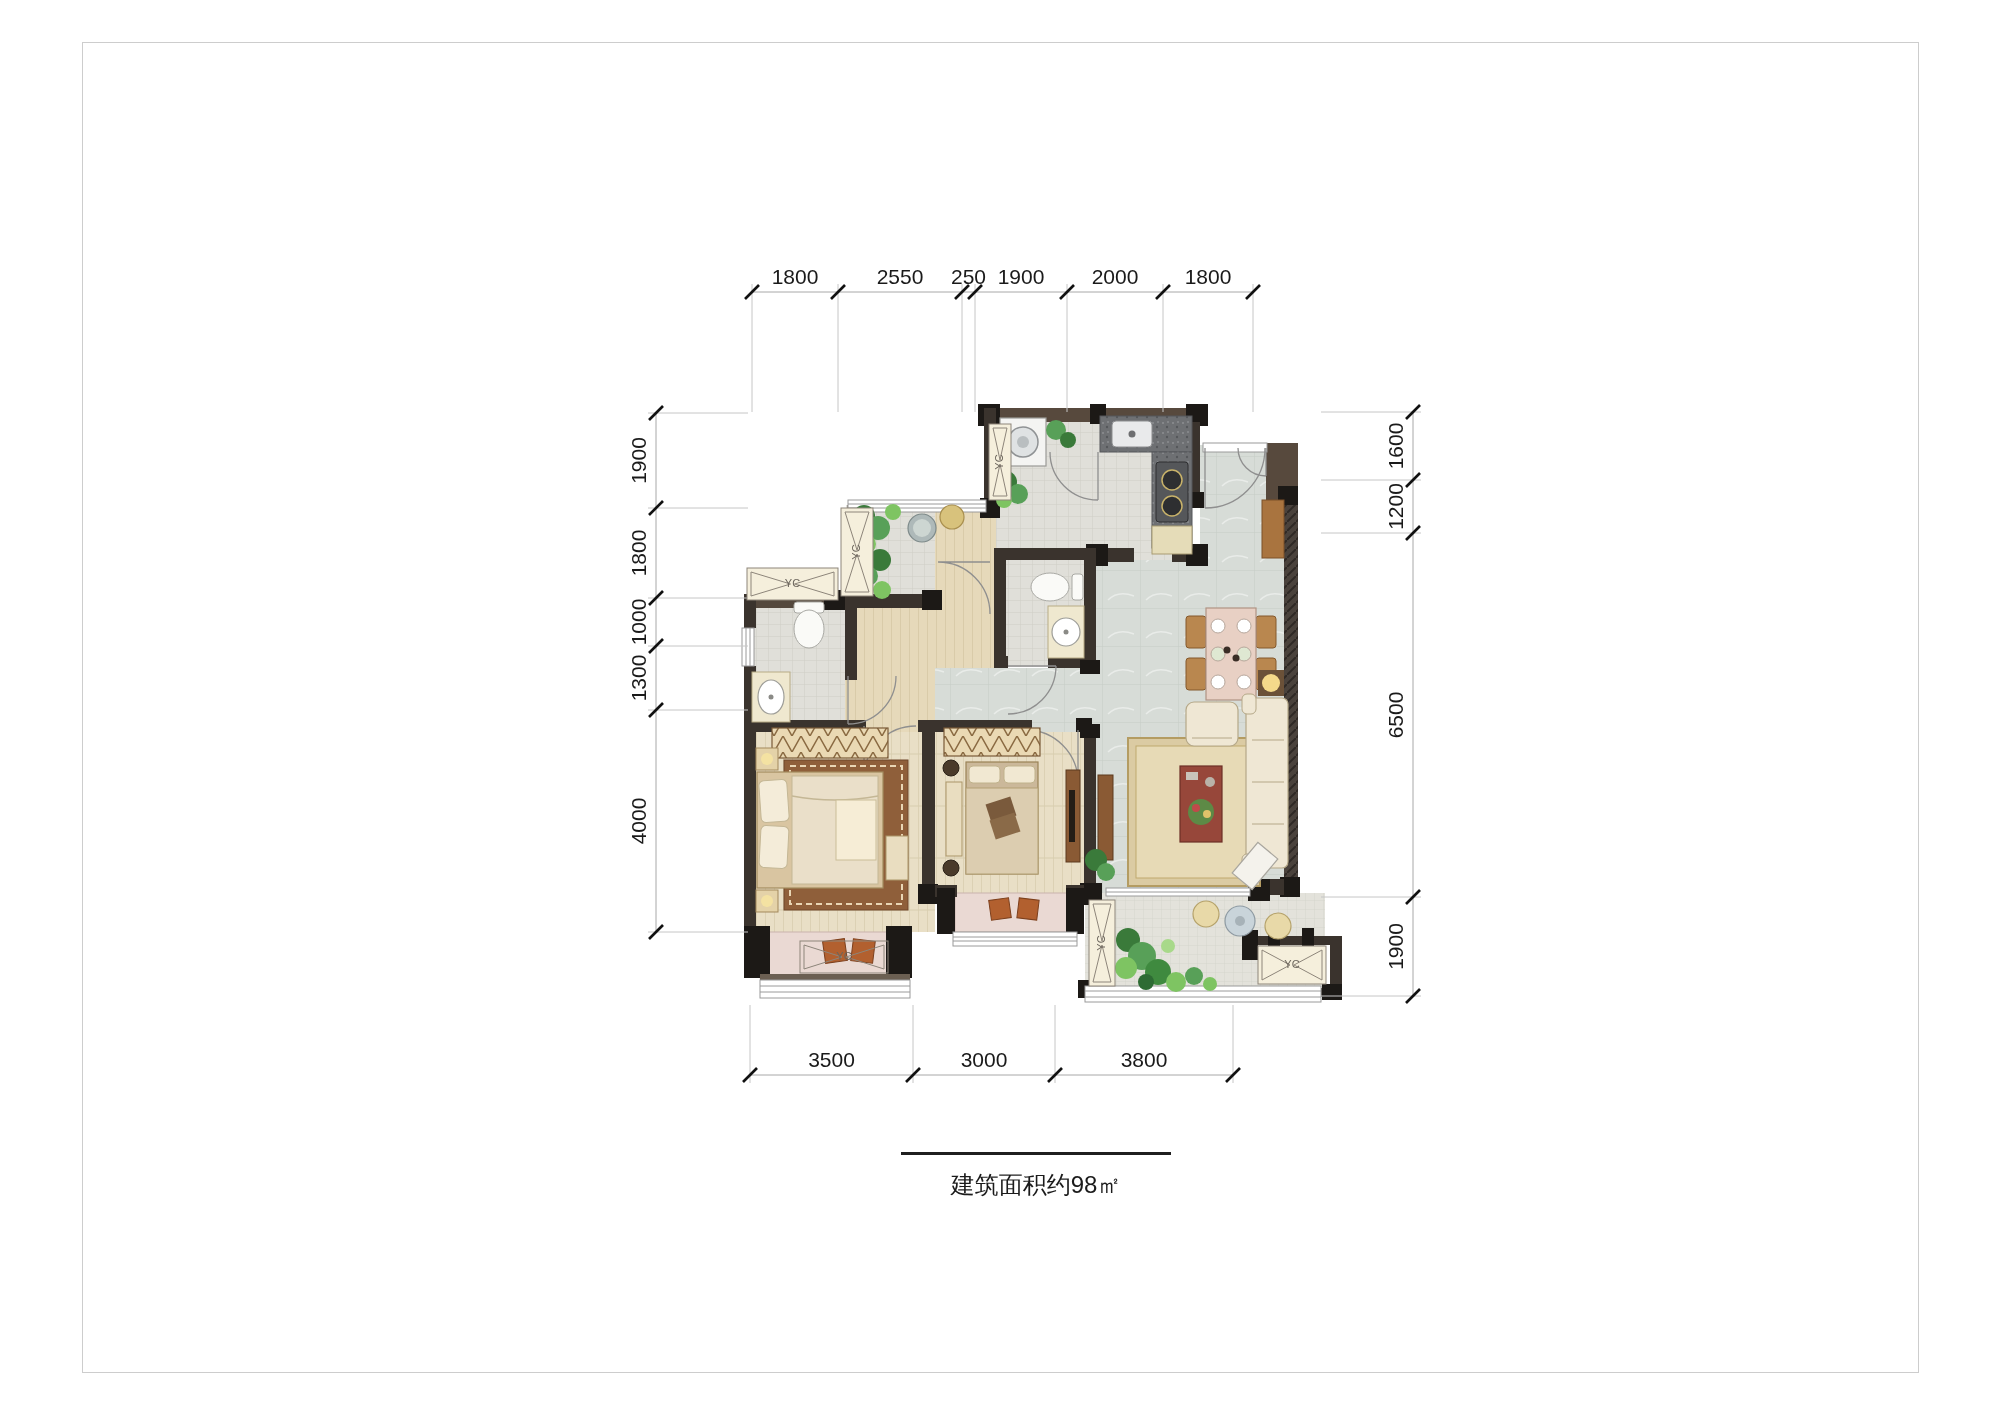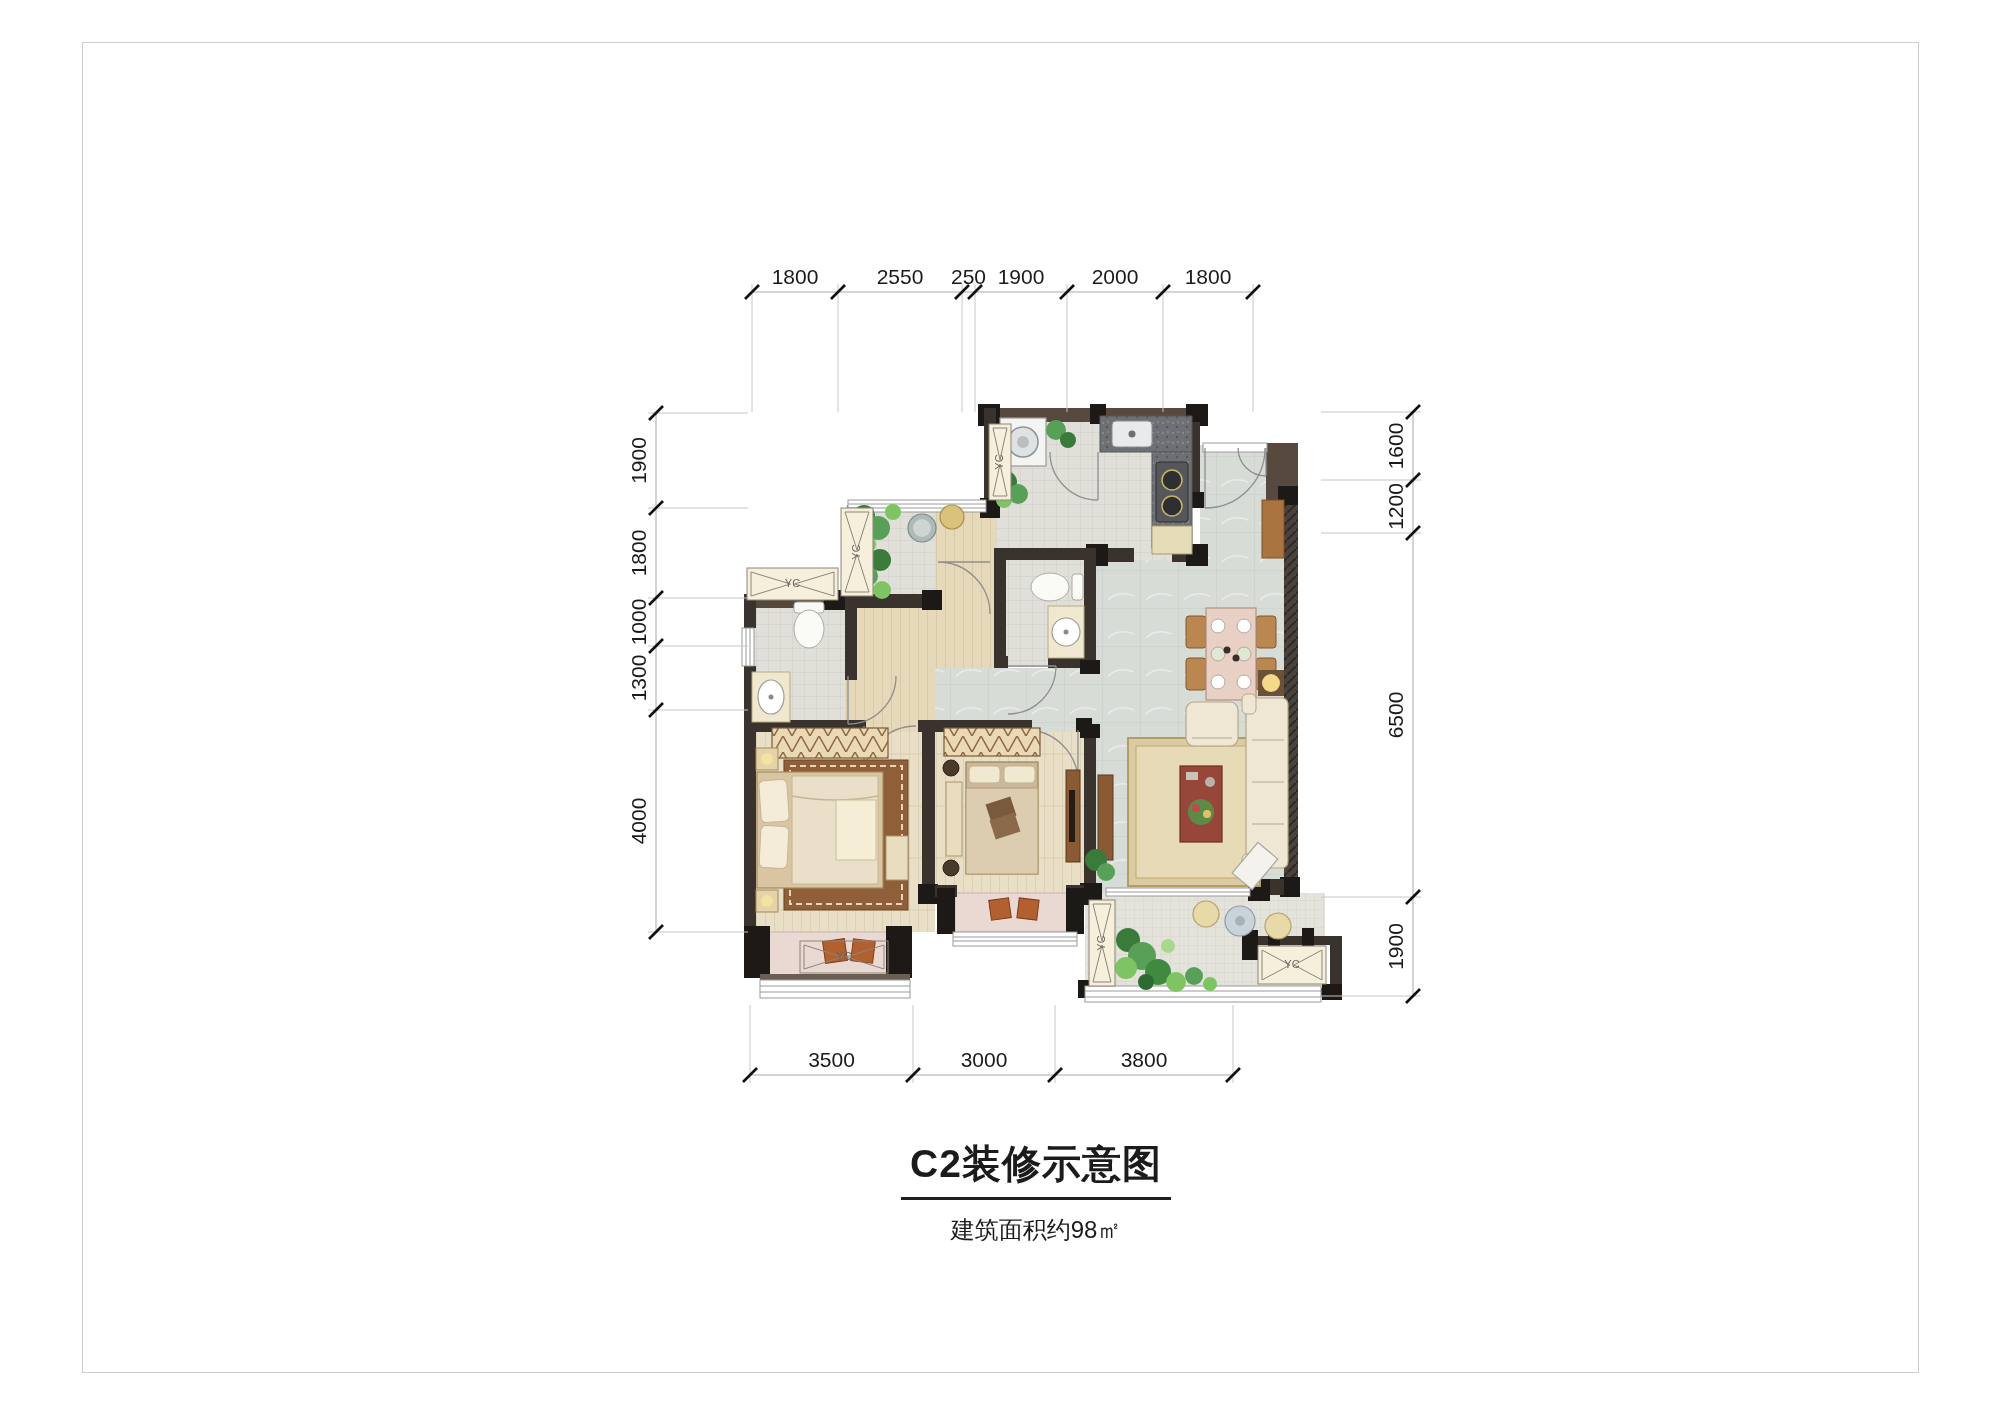--- a/index.html
+++ b/index.html
@@ -494,17 +494,16 @@
         <g>
           <rect x="1258" y="946" width="68" height="38" fill="#f5efdc" stroke="#8d857a" stroke-width="1"></rect>
           <polygon points="1262,950 1262,980 1290,965" fill="none" stroke="#8d857a" stroke-width="1"></polygon>
           <polygon points="1322,950 1322,980 1294,965" fill="none" stroke="#8d857a" stroke-width="1"></polygon>
           <text x="1292" y="965" font-size="11" fill="#6b655c" text-anchor="middle" dominant-baseline="middle" font-family="&quot;Liberation Sans&quot;, sans-serif">YC</text>
         </g>
       </g>
   </svg>
 
   <div class="title-block">
-    <div class="title-main">C2装修示意图</div>
     <div class="title-rule"></div>
     <div class="title-sub">建筑面积约98㎡</div>
   </div>
 </div>
 
 </body></html>

